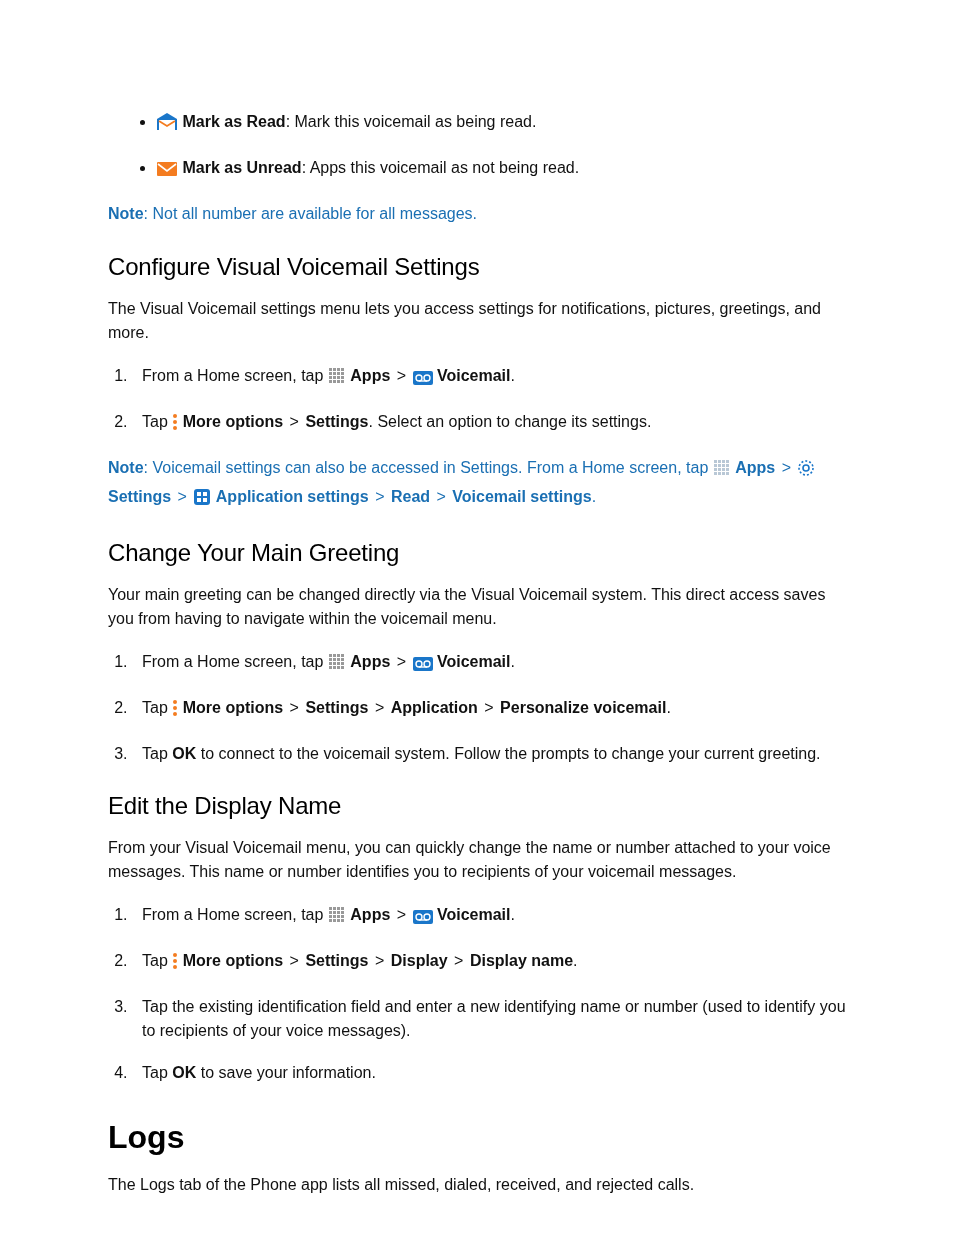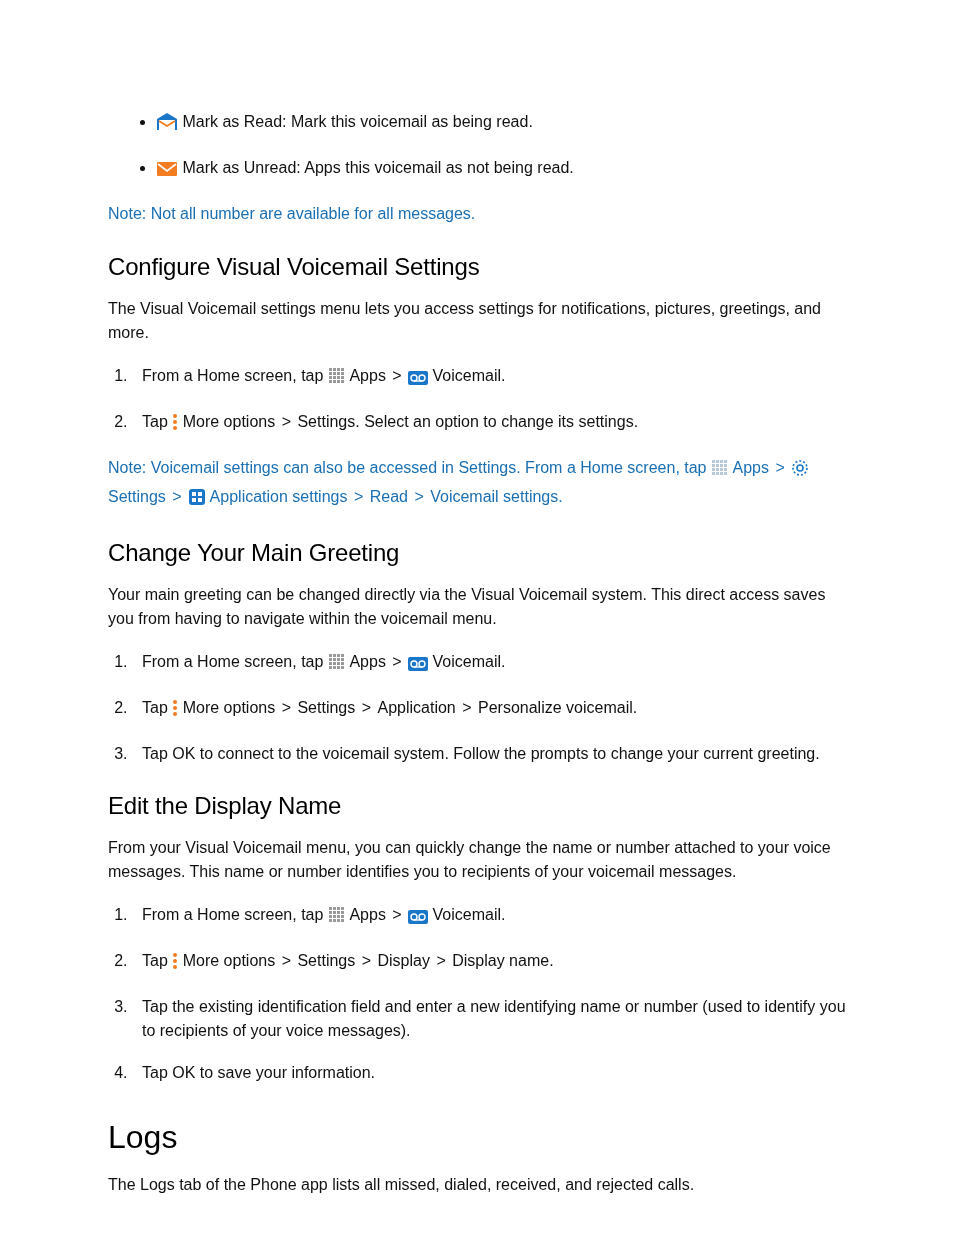--- a/index.html
+++ b/index.html
@@ -19,46 +19,46 @@
   }
   .bullet-list li {
     margin-bottom: 18px;
     font-size: 16px;
   }
   .note {
     color: #1a6fb3;
     margin: 14px 0 20px 0;
     line-height: 1.55;
   }
-  .note-label { font-weight: normal; }
+  .note-label { font-weight: bold; }
   h2 {
     font-family: Arial Black, Arial, sans-serif;
     font-weight: 400;
     font-size: 24px;
     letter-spacing: -0.2px;
     margin: 22px 0 12px 0;
     color: #000;
   }
   h1 {
     font-family: Arial Black, Arial, sans-serif;
-    font-weight: 400;
+    font-weight: 700;
     font-size: 32px;
     margin: 28px 0 12px 0;
     color: #000;
   }
   p { margin: 0 0 14px 0; }
   ol {
     padding-left: 24px;
     margin: 19px 0 16px 0;
   }
   ol > li {
     padding-left: 10px;
     margin-bottom: 18px;
   }
-  .bold { font-weight: normal; }
+  .bold { font-weight: bold; }
   .sep { padding: 0 2px; }
   .icon {
     display: inline-block;
     vertical-align: -4px;
   }
   
 </style>
 </head>
 <body>
 

